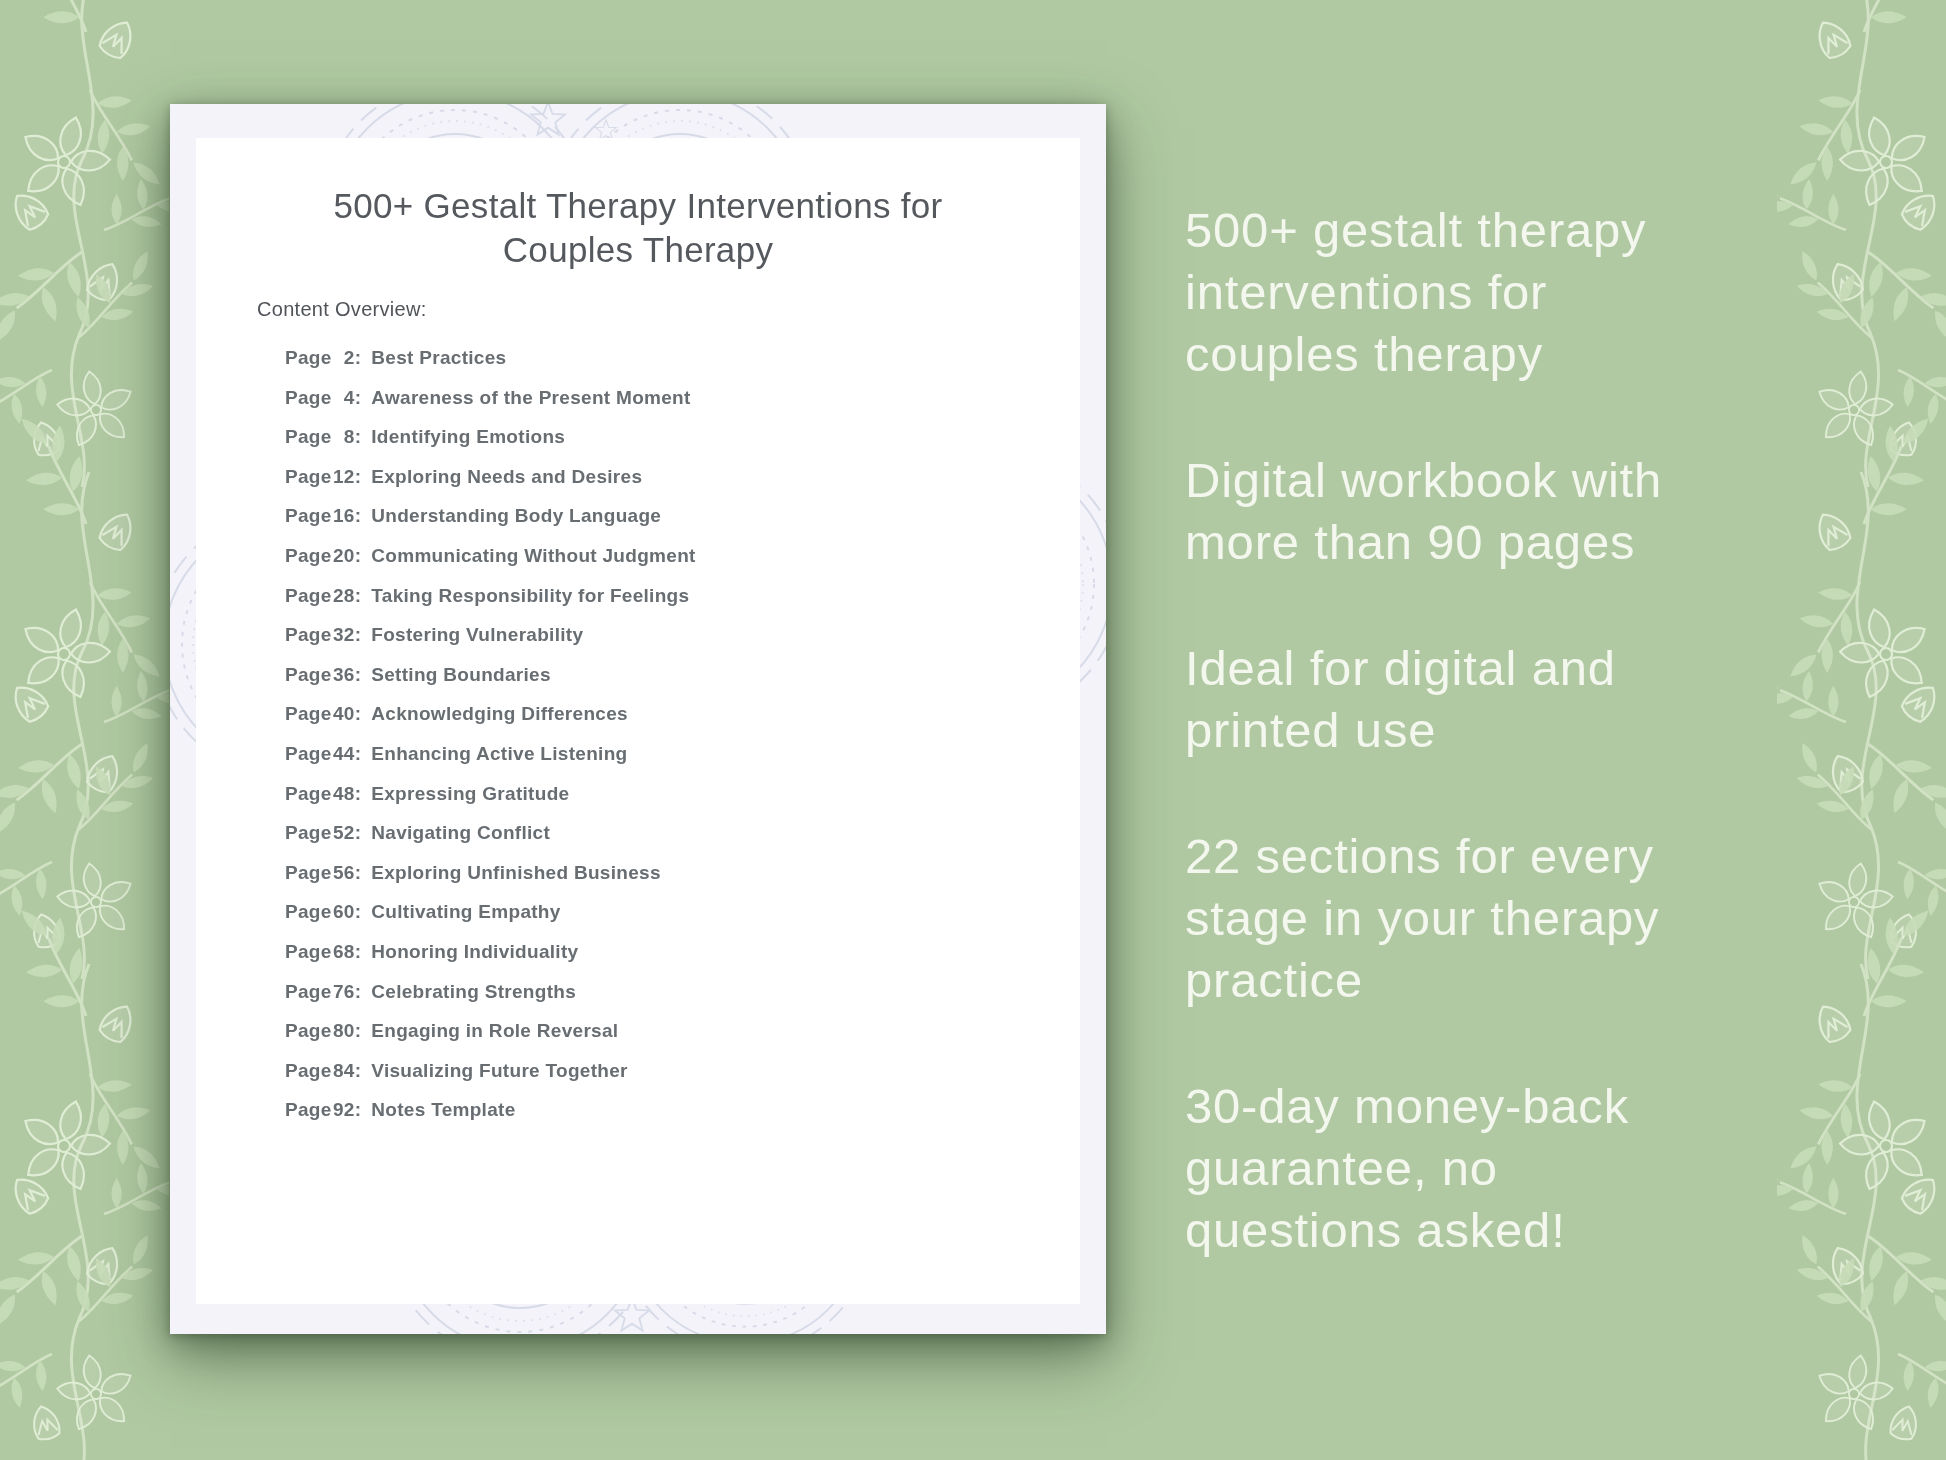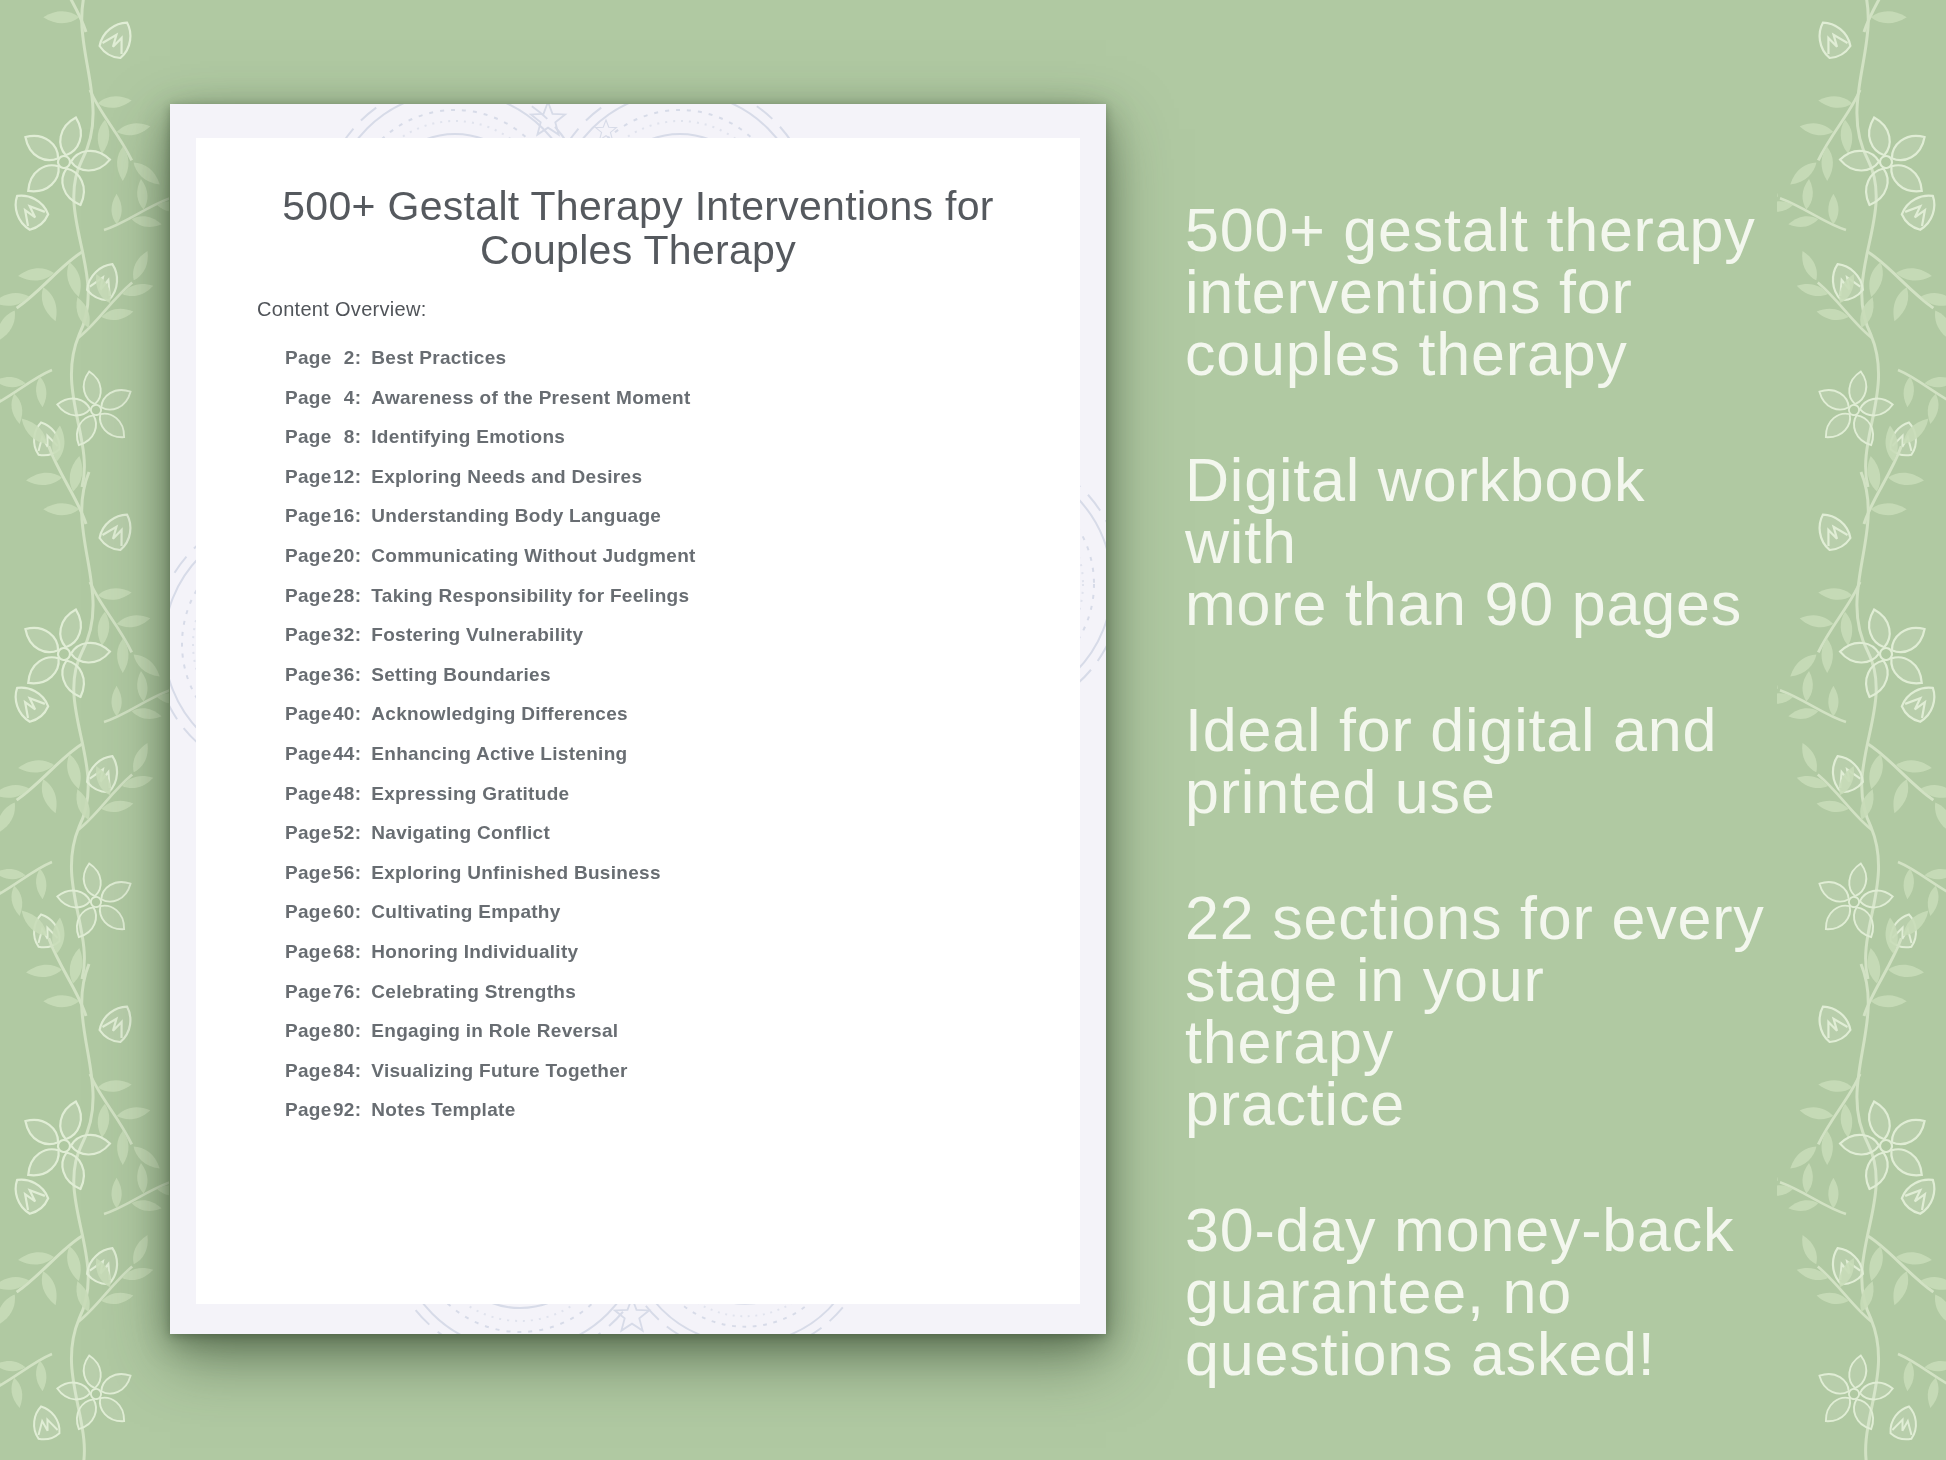--- a/index.html
+++ b/index.html
@@ -15,31 +15,31 @@
   .line{stroke:#e0edd5;stroke-width:2.2;fill:none;}
   .petalfill{fill:rgba(255,255,255,0.10);}
 
   
   .paper{position:absolute;left:170px;top:104px;width:936px;height:1230px;background:#f4f3f9;z-index:2;
          box-shadow:0 25px 60px rgba(42,62,38,.5),0 8px 28px rgba(42,62,38,.38),0 2px 8px rgba(42,62,38,.32);}
   .paper-ornaments{position:absolute;left:0;top:0;z-index:1;}
   .mln{stroke:#d7dbe8;fill:none;stroke-width:2;}
   .paper-inner{position:absolute;left:26px;right:26px;top:34px;bottom:30px;background:#ffffff;z-index:2;}
 
-  .doc-title{margin:0;padding-top:46px;text-align:center;font-size:41px;line-height:44px;
+  .doc-title{margin:0;padding-top:46px;text-align:center;font-size:35px;line-height:44px;
              font-weight:400;color:#55595e;letter-spacing:.3px;white-space:pre-line;}
   .doc-heading{margin:22px 0 0 61px;font-size:20px;line-height:30px;color:#505459;letter-spacing:.3px;}
   .toc{margin:14px 0 0 89px;}
   .toc-row{height:39.6px;line-height:39.6px;font-size:19px;color:#686d72;letter-spacing:.3px;font-weight:bold;}
   .toc-num{display:inline-block;width:23px;text-align:right;}
   .toc-title{margin-left:10px;}
 
   
   .benefits{position:absolute;left:1185px;top:199px;width:580px;z-index:2;}
-  .benefit{font-size:61px;line-height:62px;color:#f3f7ee;letter-spacing:.8px;
+  .benefit{font-size:49px;line-height:62px;color:#f3f7ee;letter-spacing:.8px;
            white-space:pre-line;margin-bottom:64px;font-weight:400;}
   .benefit:last-child{margin-bottom:0;}
 </style>
 </head>
 <body>
 
 <div class="canvas">
 
   <svg class="vine vine-left" width="175" height="1480" viewBox="0 0 175 1480">
     <defs>

